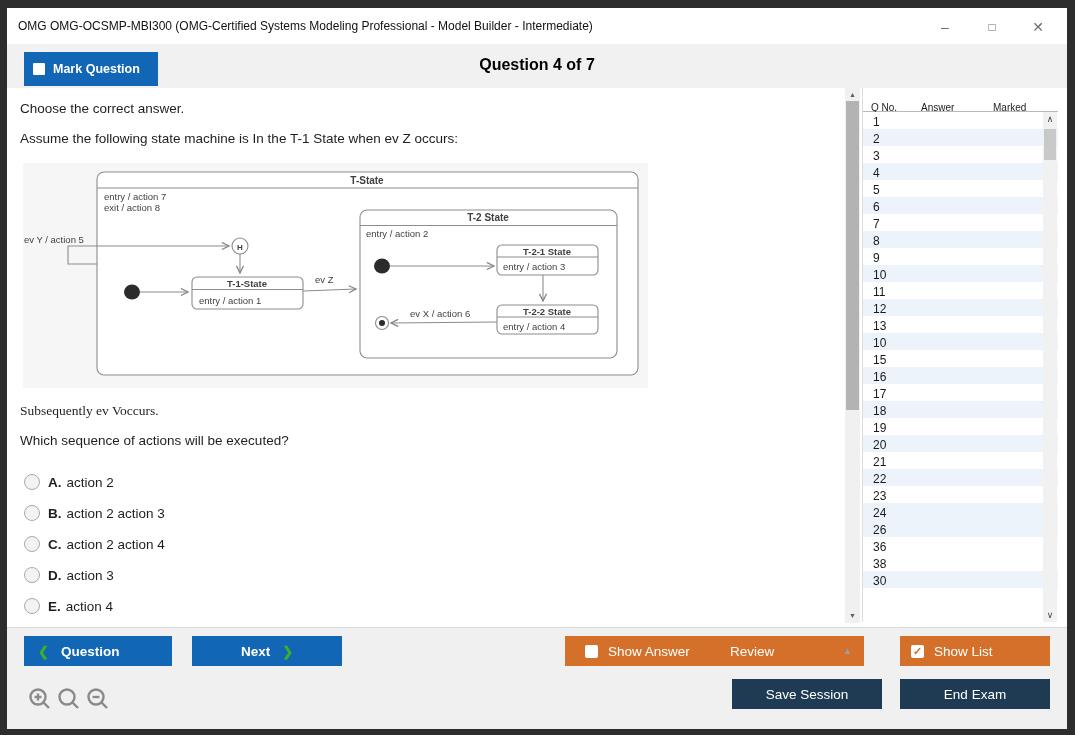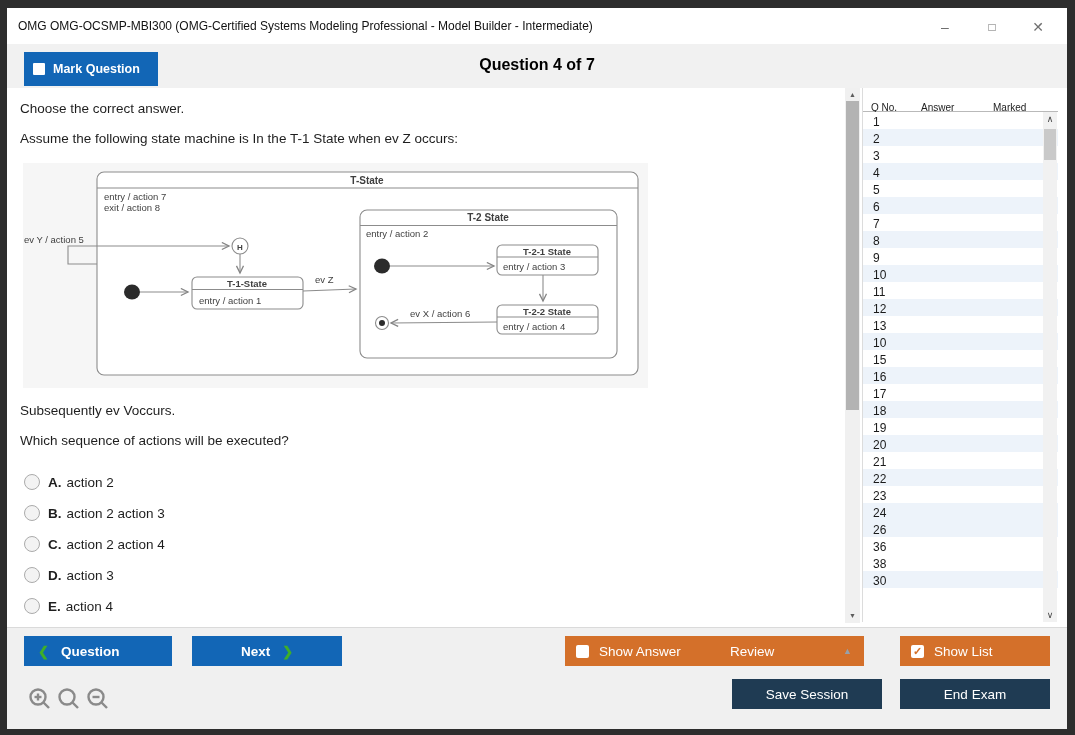--- a/index.html
+++ b/index.html
@@ -58,21 +58,21 @@
 
   
   .bottombar { position:absolute; left:0; top:619px; width:100%; height:102px; background:#f0f0f0; border-top:1px solid #dadada; }
   .btn { position:absolute; height:30px; width:150px; display:flex; align-items:center; font-size:13.5px; color:#fff; cursor:pointer; }
   .btn.blue { background:#1266b6; font-weight:bold; }
   .btn.orange { background:#d4702a; }
   .btn.navy { background:#1f3b53; justify-content:center; }
   .chev { color:#3fae2a; font-size:13px; font-weight:bold; }
   .btn-prev { left:17px; top:8px; width:148px; padding-left:14px; gap:12px; }
   .btn-next { left:185px; top:8px; justify-content:center; gap:12px; }
-  .btn-show-answer { left:558px; top:8px; padding-left:11px; gap:10px; }
+  .btn-show-answer { left:558px; top:8px; padding-left:20px; gap:10px; }
   .btn-review { left:707px; top:8px; padding-left:16px; }
   .btn-review .tri { position:absolute; right:12px; font-size:9px; color:#97a1ab; }
   .btn-show-list { left:893px; top:8px; padding-left:11px; gap:10px; }
   .btn-save { left:725px; top:51px; }
   .btn-end { left:893px; top:51px; }
   .zoomicons { position:absolute; left:14px; top:57px; }
 </style>
 </head>
 <body>
 
@@ -88,21 +88,21 @@
   <div class="headerbar">
     <div class="mark-btn">
       <span class="cb"></span>
       <span>Mark Question</span>
     </div>
     <div class="q-counter">Question 4 of 7</div>
   </div>
 
   <div class="qtext" style="top:93px;">Choose the correct answer.</div>
   <div class="qtext" style="top:123px;">Assume the following state machine is In the T-1 State when ev Z occurs:</div>
-  <div class="qtext" style="top:395px;">Subsequently ev Voccurs.</div>
+  <div class="qtext" style="top:395px;font-family:Liberation Serif, serif;">Subsequently ev Voccurs.</div>
   <div class="qtext" style="top:425px;">Which sequence of actions will be executed?</div>
 
   <svg class="diag" width="625" height="225" viewBox="0 0 625 225">
     <defs>
       <marker id="arr" markerWidth="10" markerHeight="10" refX="7.5" refY="4" orient="auto">
         <path d="M1,0.8 L7.5,4 L1,7.2" fill="none" stroke="#858585" stroke-width="1.2"></path>
       </marker>
     </defs>
     <rect x="0" y="0" width="625" height="225" fill="#f6f6f6"></rect>
 

